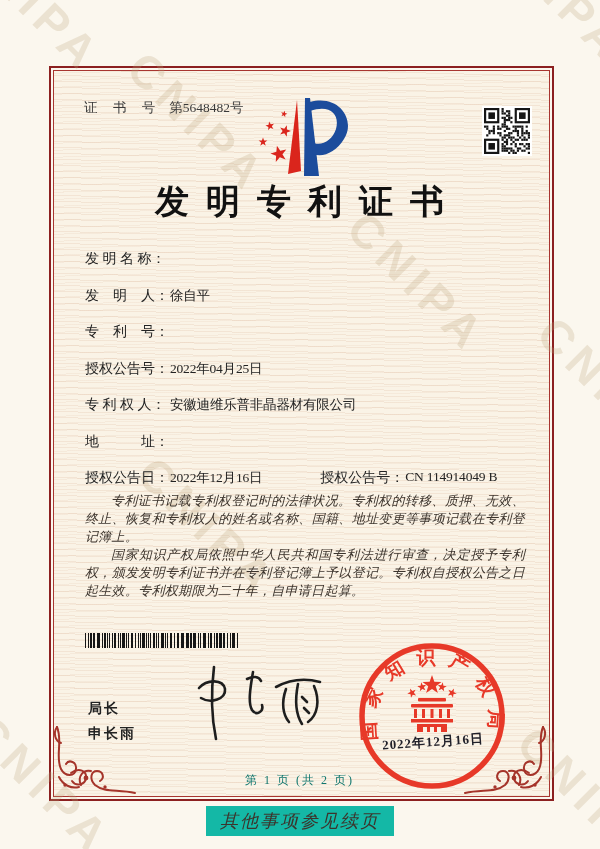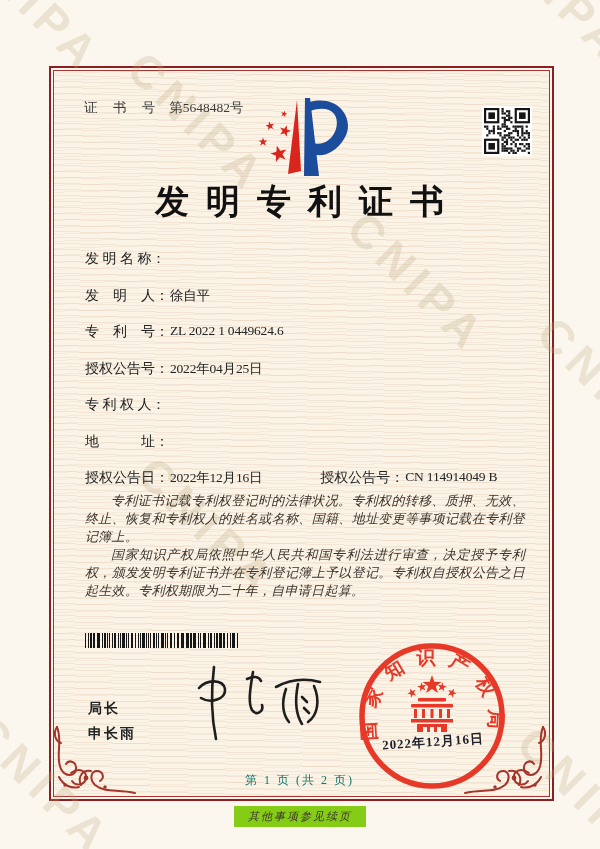--- a/index.html
+++ b/index.html
@@ -77,21 +77,21 @@
     position:absolute;left:358px;top:733px;width:150px;z-index:6;
     text-align:center;font-weight:bold;font-size:13px;color:#20202a;
     letter-spacing:1px;transform:rotate(-4deg);
   }
   .page-info{
     position:absolute;left:49px;top:772px;width:501px;z-index:4;
     text-align:center;font-size:12px;color:#0f766e;letter-spacing:2px;
   }
   .footer-note{
     position:absolute;left:50%;top:806px;transform:translateX(-50%);z-index:4;
-    background:#84cc16;padding:3px 14px;font-size:11px;font-style:italic;
+    background:#14b8a6;padding:3px 14px;font-size:18px;font-style:italic;
     color:#3c342c;letter-spacing:2px;white-space:nowrap;
   }
 </style>
 </head>
 <body>
 
 <div class="wm" style="left:-55px;top:-25px">CNIPA</div>
 <div class="wm" style="left:470px;top:-35px">CNIPA</div>
 <div class="wm" style="left:110px;top:95px">CNIPA</div>
 <div class="wm" style="left:330px;top:255px">CNIPA</div>
@@ -305,28 +305,28 @@
 
 <div class="field-row r0">
   <span class="lbl">发 明 名 称：</span>
 </div>
 <div class="field-row r1">
   <span class="lbl">发　明　人：</span>
   <span class="val">徐自平</span>
 </div>
 <div class="field-row r2">
   <span class="lbl">专　利　号：</span>
-  <span class="val">ZL 2022 1 0449624.6</span>
 </div>
 <div class="field-row r3">
   <span class="lbl">授权公告号：</span>
   <span class="val">2022年04月25日</span>
 </div>
 <div class="field-row r4">
   <span class="lbl">专 利 权 人：</span>
+  <span class="val">安徽迪维乐普非晶器材有限公司</span>
 </div>
 <div class="field-row r5">
   <span class="lbl">地　　　址：</span>
 </div>
 <div class="field-row r6">
   <span class="lbl">授权公告日：</span>
   <span class="val">2022年12月16日</span>
   <span class="grant2">
     <span class="lbl">授权公告号：</span>
     <span class="val">CN 114914049 B</span>

